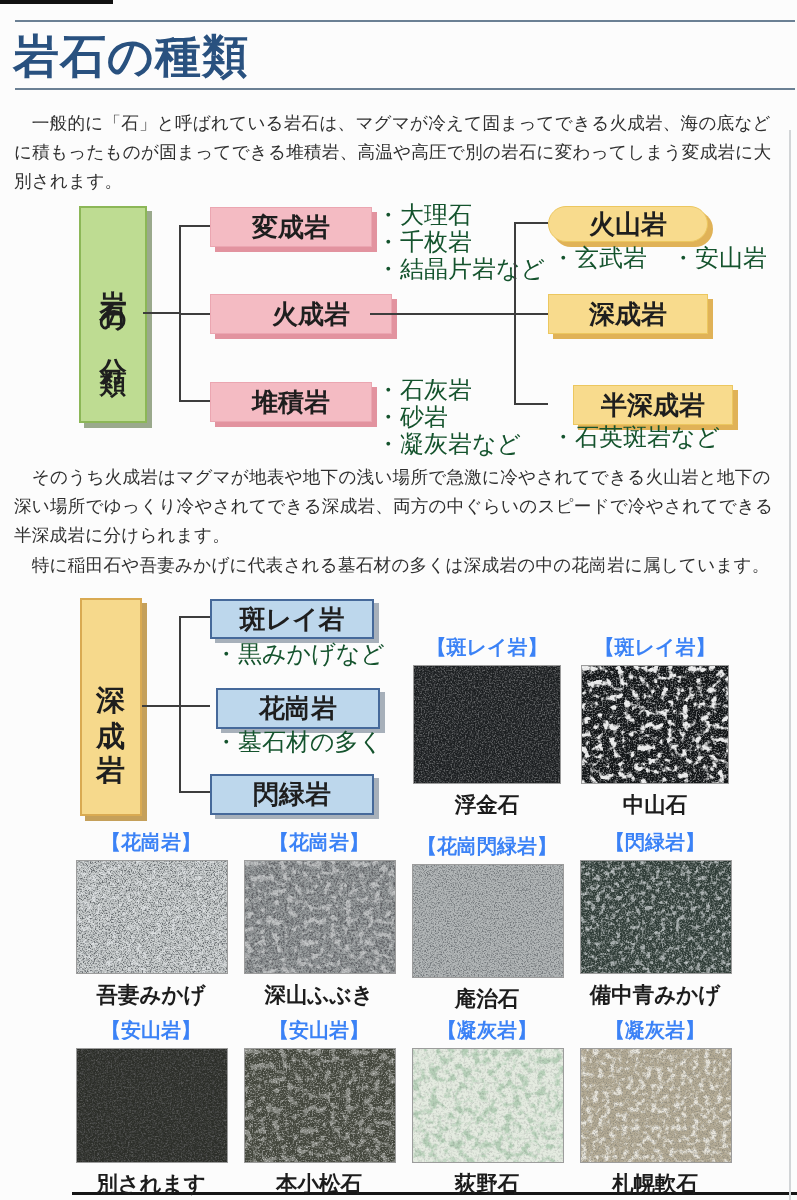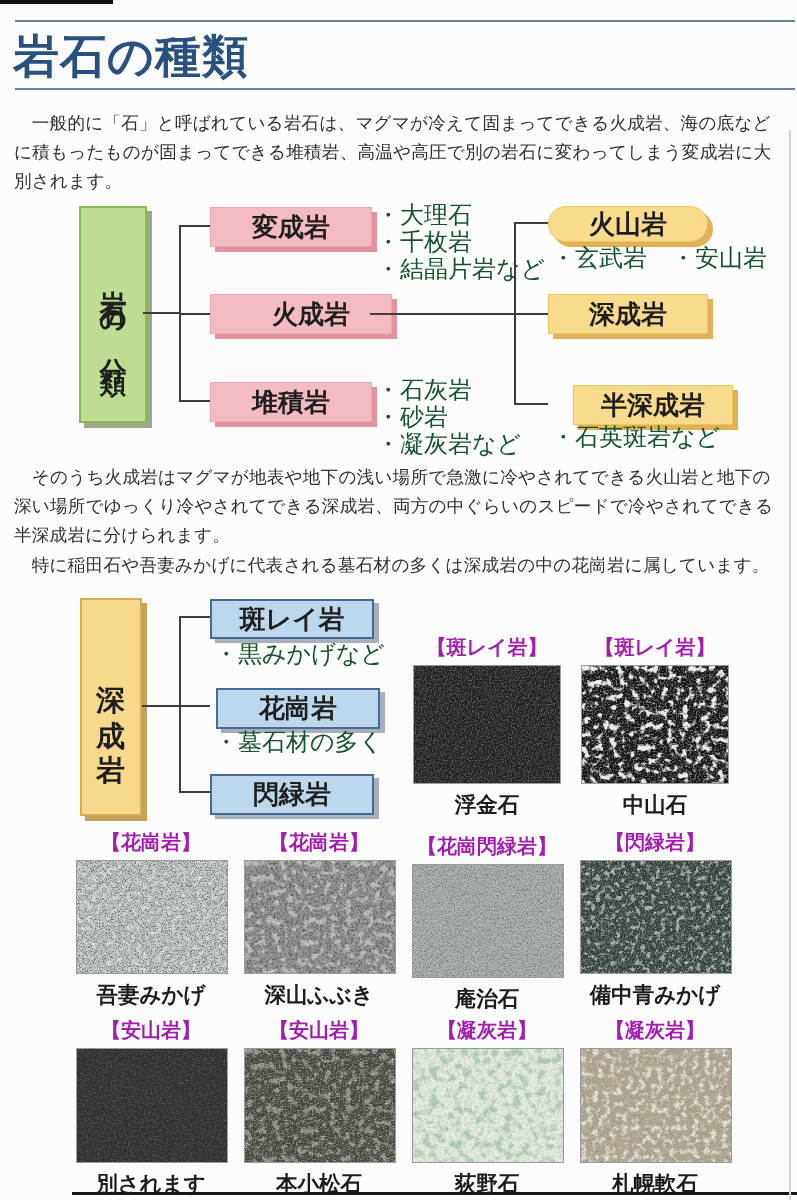--- a/index.html
+++ b/index.html
@@ -29,21 +29,21 @@
     display:flex;align-items:center;justify-content:center;
     font-weight:600;color:#1e1e1e;
   }
   .vbox.green{background:#bedc92;border:2px solid #8cb757;box-shadow:5px 5px 0 #9aa98c;}
   .vbox.yellowv{background:#f6d98c;border:2px solid #d9aa52;box-shadow:5px 5px 0 #c5a05a;}
   .line{position:absolute;background:#3d3d3d;}
   .sublist{position:absolute;font-size:24px;line-height:27px;color:#14532d;white-space:nowrap;}
   .sublist.hrow{display:flex;gap:24px;}
   .grow{position:absolute;left:0;top:0;width:0;height:0;}
   .gcell{position:absolute;width:150px;text-align:center;}
-  .gcat{font-size:20px;line-height:24px;font-weight:600;color:#a21caf;white-space:nowrap;}
+  .gcat{font-size:20px;line-height:24px;font-weight:600;color:#3b82f6;white-space:nowrap;}
   .gname{font-size:21.5px;line-height:24px;font-weight:600;color:#1c1c1c;margin-top:9px;white-space:nowrap;}
   .rockimg{display:block;margin:6px auto 0;border:1px solid rgba(40,40,40,0.45);}
 </style>
 </head>
 <body>
 
 <div class="page">
 
   <div class="artifact" style="left:0;top:0;width:113px;height:4px;background:#111;"></div>
   <div class="artifact" style="left:72px;top:1192px;width:725px;height:3px;background:#161616;"></div>

